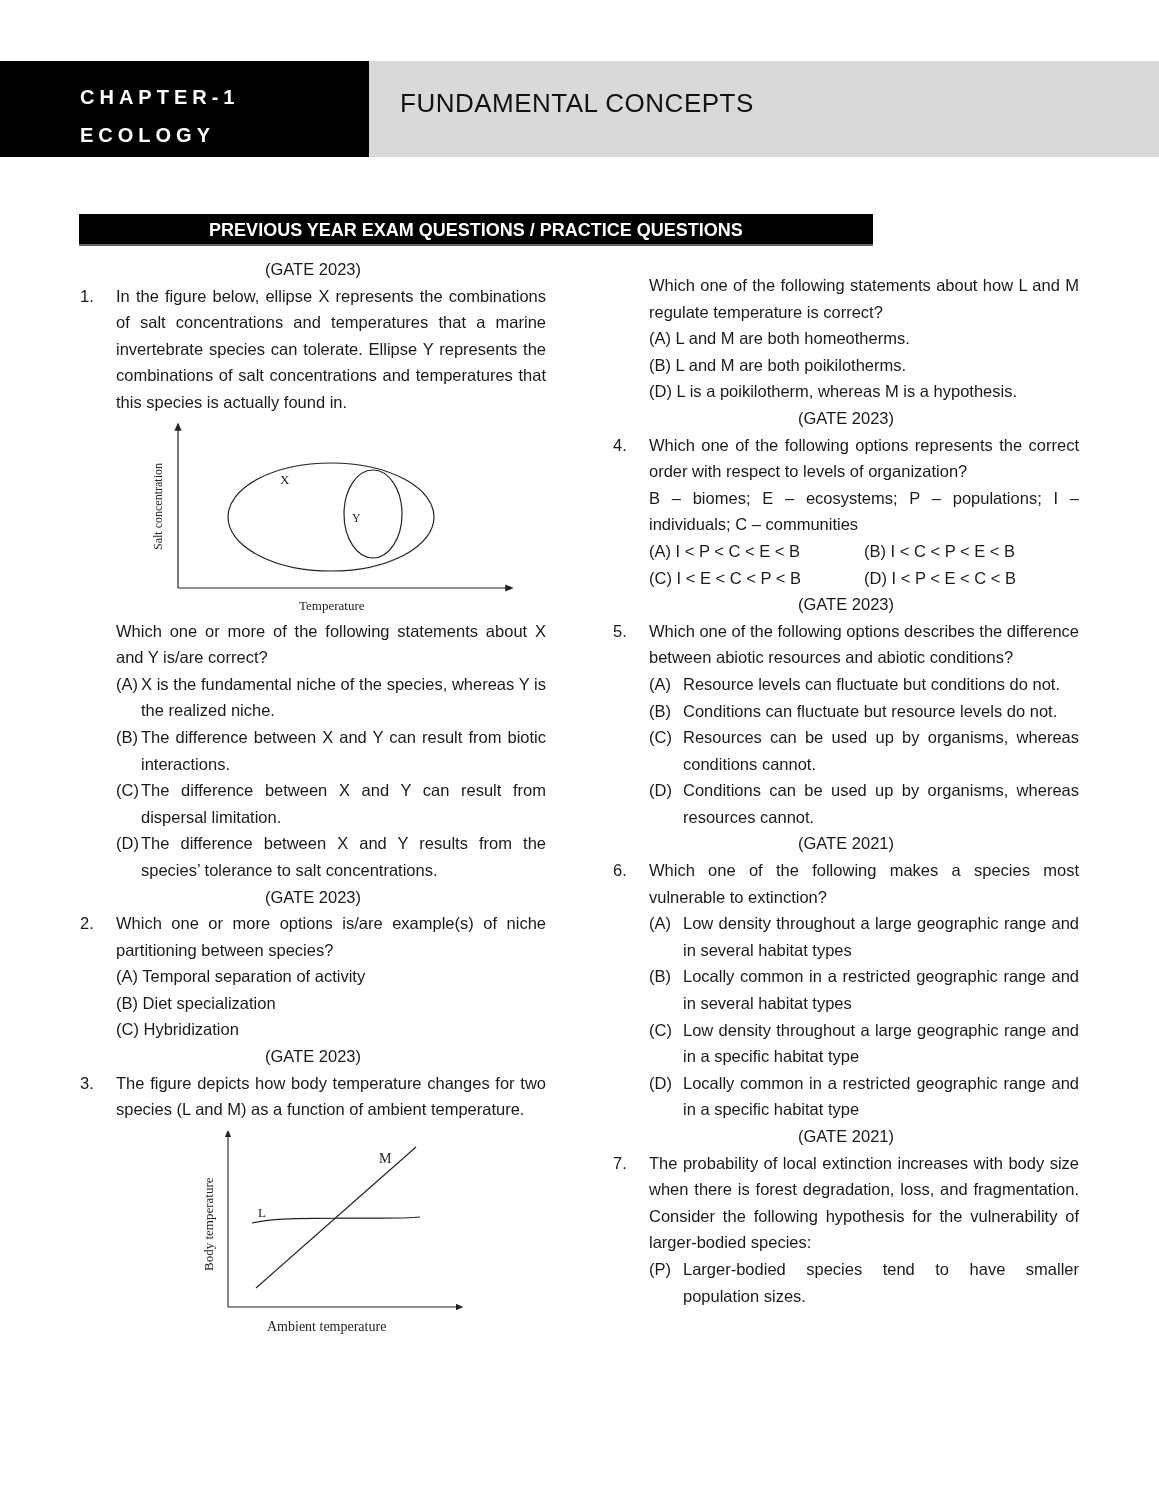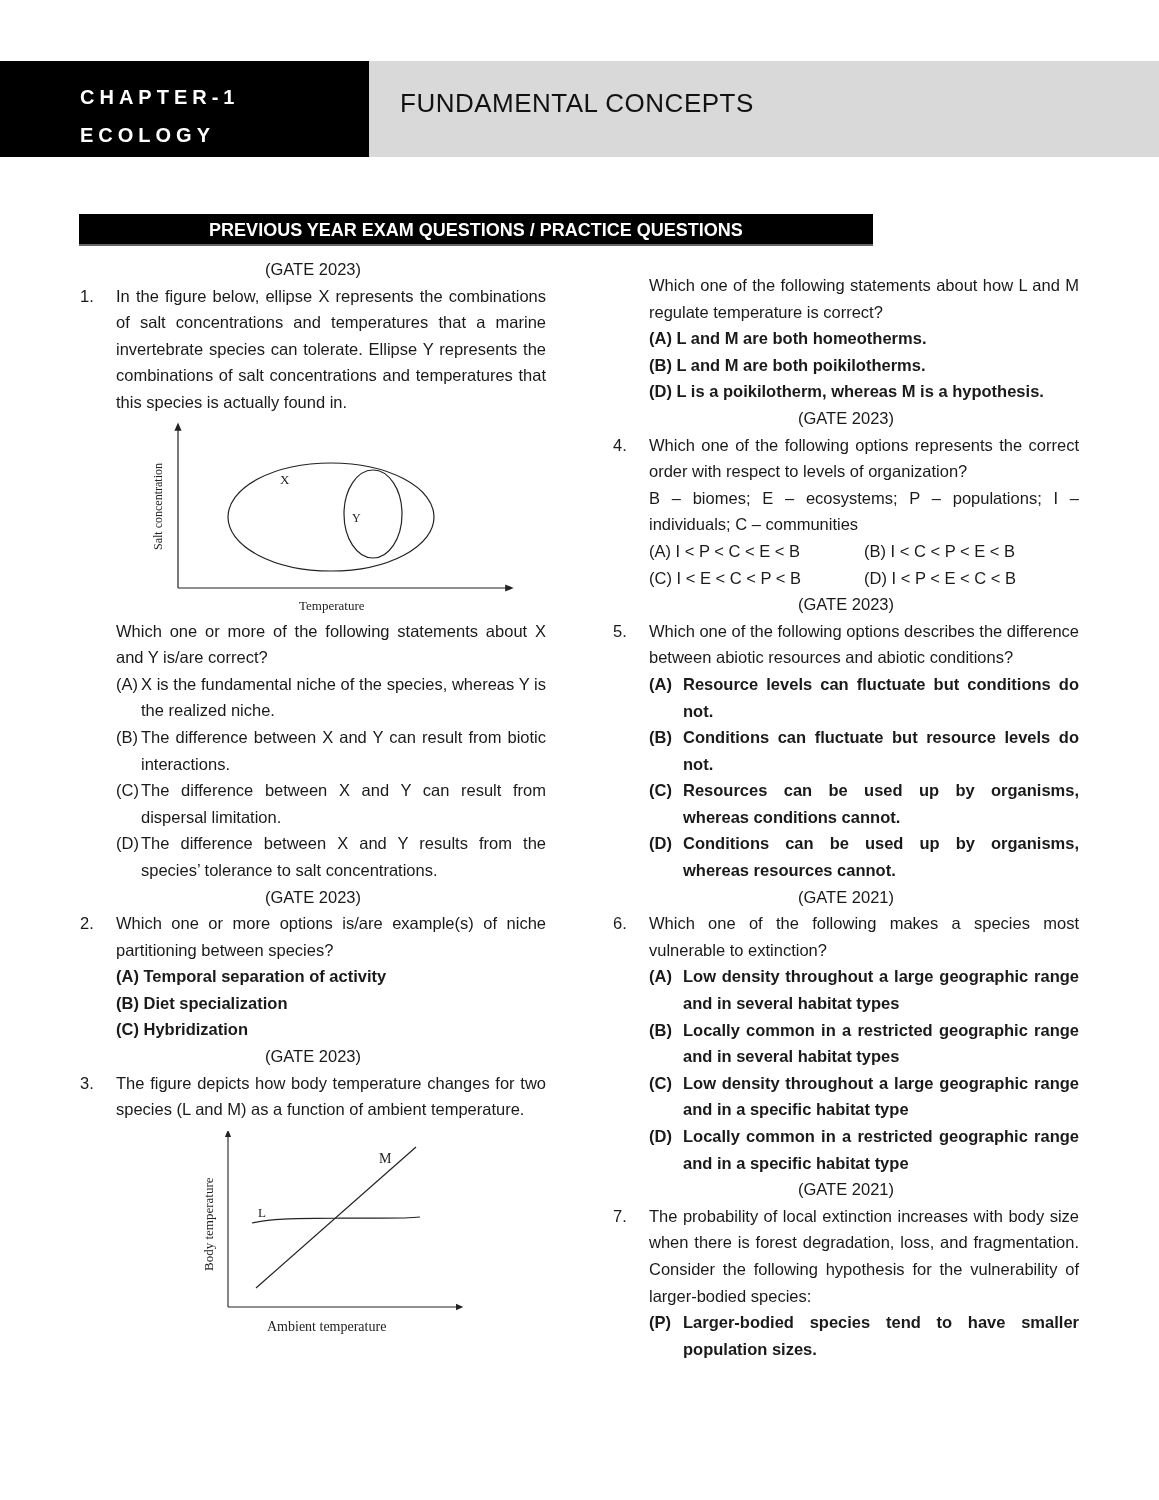--- a/index.html
+++ b/index.html
@@ -12,21 +12,21 @@
   .hdr-title { position:absolute; left:400px; top:88px; font-size:26px; color:#111; letter-spacing:0.5px; white-space:nowrap; }
   .banner { position:absolute; left:79px; top:214px; width:794px; height:32px; background:#000; color:#fff;
             font-weight:bold; font-size:18px; text-align:center; line-height:32px; border-bottom:2px solid #666; box-sizing:border-box; }
   .col { position:absolute; font-size:16.5px; line-height:26.6px; }
   .col.left { left:80px; top:256px; width:466px; }
   .col.right { left:613px; top:256px; width:466px;margin-top:16px; }
   .src { text-align:center; font-weight:normal; }
   .q { position:relative; padding-left:36px; text-align:justify; }
   .q .num { position:absolute; left:0; top:0; }
   .qtext { text-align:justify; text-align-last:left; }
-  .opt { position:relative; padding-left:34px; text-align:justify;font-weight:bold; }
+  .opt { position:relative; padding-left:34px; text-align:justify; }
   .opt .lbl { position:absolute; left:0; top:0; }
   .opt.wide { padding-left:70px; }
   .opt.wide .lbl { left:36px; }
   .opt.plain { padding-left:36px; }
   .opt.plain .lbl { position:static; }
   .grid2 { display:flex; padding-left:36px; }
   .grid2 > div { width:238px; }
   .stmt { padding-left:36px; text-align:justify; }
   .optq1 { position:relative; padding-left:61px; text-align:justify; }
   .optq1 .lbl { position:absolute; left:36px; top:0; }

